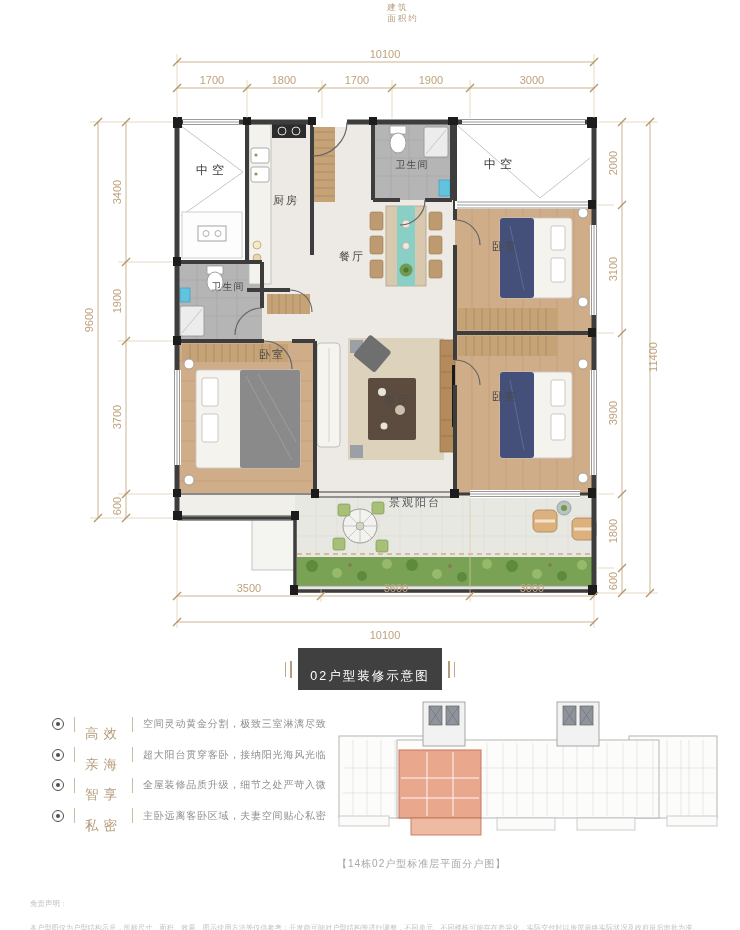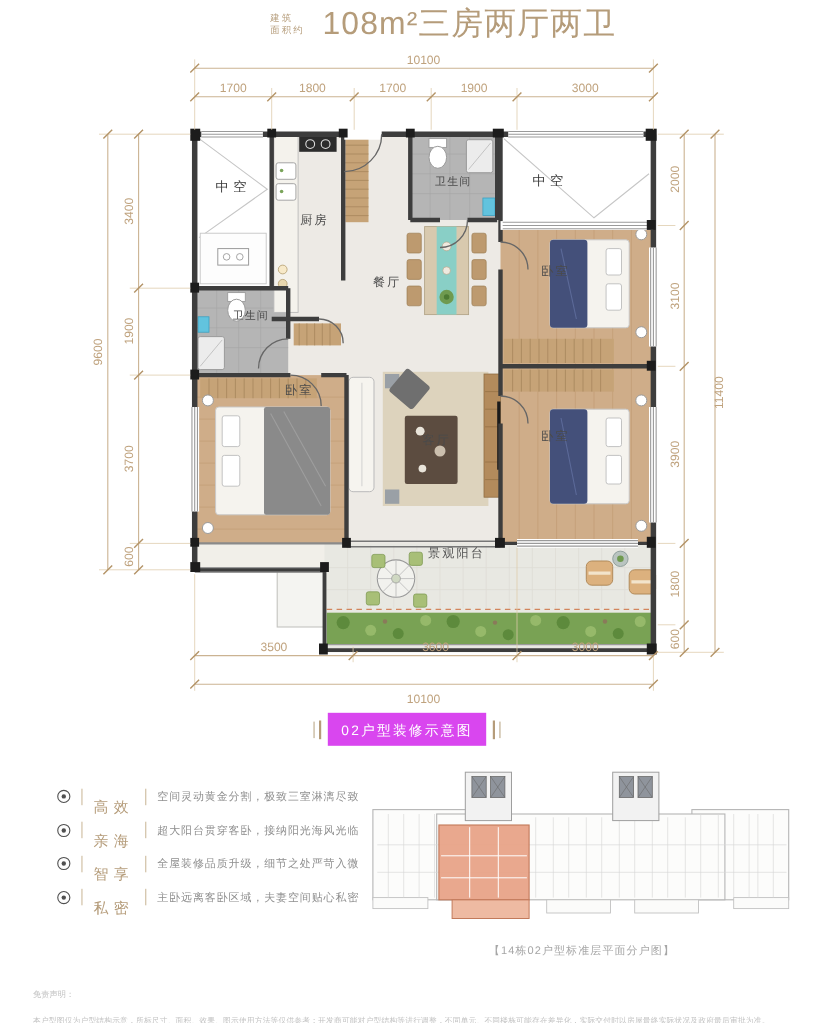--- a/index.html
+++ b/index.html
@@ -28,22 +28,22 @@
 
   
   .badge-row{
     position:absolute;top:648px;left:0;width:740px;
     display:flex;justify-content:center;align-items:center;gap:4px;
   }
   .badge-bar-thin{width:1px;height:15px;background:#bca98a;}
   .badge-bar-thick{width:2px;height:17px;background:#b59c7a;margin-right:2px;}
   .badge-bar-thick2{width:2px;height:17px;background:#b59c7a;margin-left:2px;}
   .badge{
-    background:#d946ef;color:#ffffff;font-size:12.5px;letter-spacing:2px;
-    padding:8px 12px 5px 12px;
+    background:#404040;color:#ffffff;font-size:12.5px;letter-spacing:2px;
+    padding:20px 12px 5px 12px;
   }
 
   
   .features{position:absolute;top:716px;left:52px;width:300px;}
   .feat-row{display:flex;align-items:center;margin-bottom:14.5px;height:16px;}
   .feat-bullet{
     width:10px;height:10px;border:1.5px solid #4f4f4f;border-radius:50%;
     position:relative;flex:0 0 auto;background:#fdfdfd;
   }
   .feat-bullet::after{
@@ -54,38 +54,37 @@
   .feat-label{
     color:#b59c7a;font-size:13.5px;letter-spacing:5px;flex:0 0 auto;font-weight:500;margin-top:20px;
   }
   .feat-text{
     color:#8f8f8f;font-size:10px;letter-spacing:0.8px;white-space:nowrap;
   }
 
   
   .keyplan-svg{position:absolute;top:698px;left:337px;}
   .keyplan-caption{
-    position:absolute;top:857px;left:337px;width:384px;text-align:center;
+    position:absolute;top:857px;left:337px;width:384px;text-align:left;
     font-size:10px;color:#a6a6a6;letter-spacing:1px;
   }
 
   
   .disclaimer{position:absolute;top:899px;left:30px;width:690px;color:#c2c2c2;}
   .disclaimer .d-title{font-size:7.5px;margin-bottom:14px;}
   .disclaimer .d-body{font-size:7px;letter-spacing:0.2px;white-space:nowrap;}
 </style>
 </head>
 <body>
 
 <div class="title-wrap">
   <div class="title-prefix">
     <span>建筑</span>
     <span>面积约</span>
   </div>
-  <div class="title-main">108m²三房两厅两卫</div>
 </div>
 
 <svg class="plan-svg" width="740" height="608" viewBox="0 0 740 608">
 
   <g>
     <rect x="177" y="82" width="417" height="396" fill="#edeae5"></rect>
 
     <rect x="177" y="82" width="70" height="140" fill="#ffffff" stroke="#cccccc" stroke-width="0.8"></rect>
     <rect x="455" y="82" width="139" height="83" fill="#ffffff" stroke="#cccccc" stroke-width="0.8"></rect>
 

